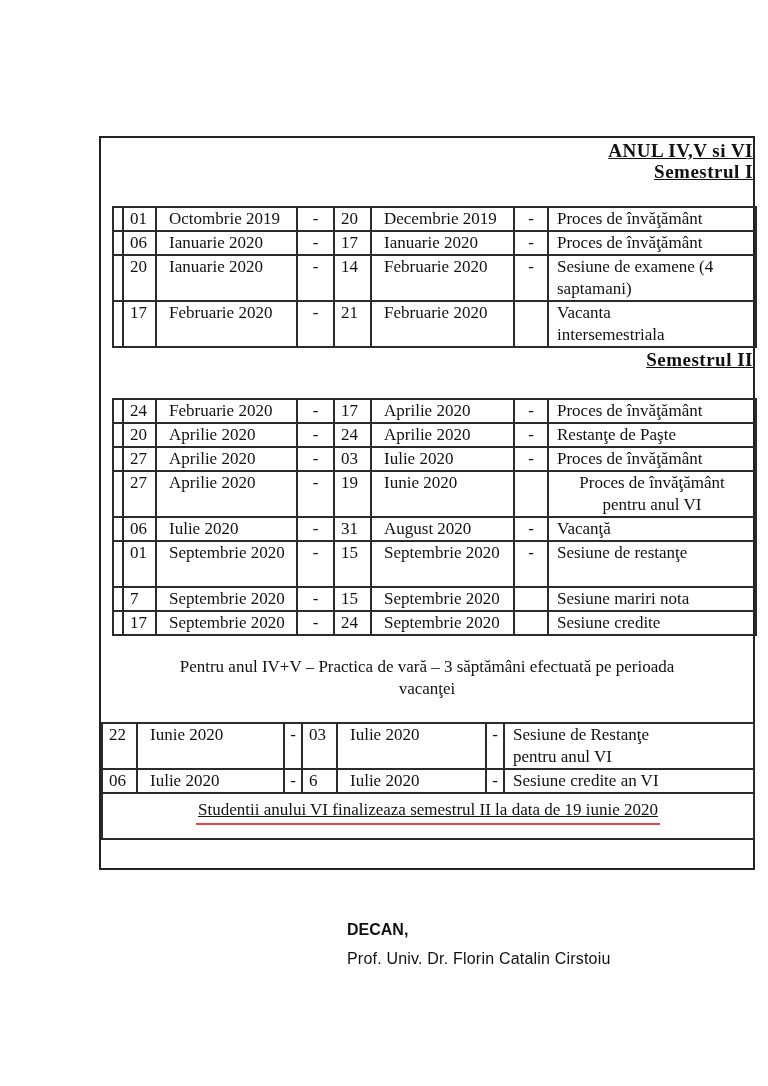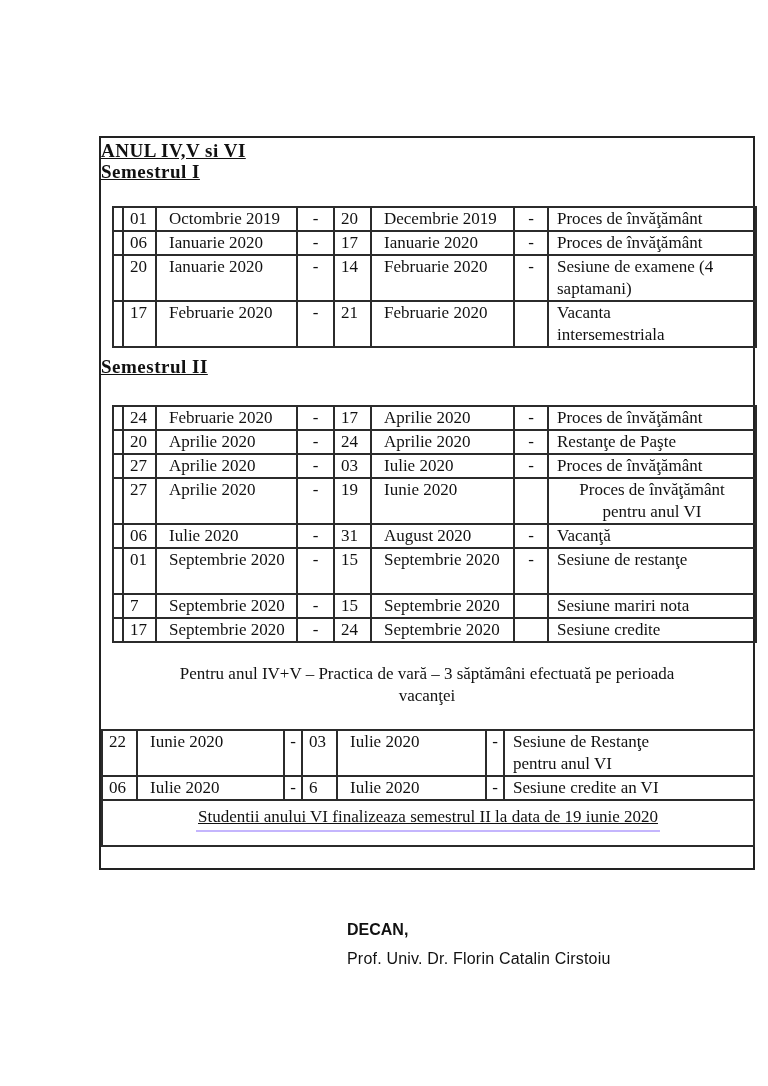--- a/index.html
+++ b/index.html
@@ -6,27 +6,27 @@
   html, body { background: #ffffff; }
   body {
     width: 768px; height: 1086px; position: relative;
     font-family: "Liberation Serif", "DejaVu Serif", serif;
     color: #111111;
   }
   .doc-box {
     position: absolute; left: 99px; top: 136px; width: 656px; height: 734px;
     border: 2px solid #222222;
   }
-  .title-block { text-align: left; padding-top: 2px; }
+  .title-block { text-align: right; padding-top: 2px; }
   .doc-title, .sem-heading {
     font-weight: bold; font-size: 19px; line-height: 21px;
     text-decoration: underline;
     letter-spacing: 0.5px;
   }
-  .sem2-heading-wrap { text-align: left; margin-top: 8px; }
+  .sem2-heading-wrap { text-align: right; margin-top: 1px; }
   table {
     border-collapse: collapse; table-layout: fixed;
     font-size: 17px;
   }
   .cal-table { margin-left: 11px; width: 643px; margin-top: 24px; }
   .cal-table.second { margin-top: 28px; }
   .cal-table.third { margin-left: 0; width: 100%; margin-top: 22px; }
   td {
     border: 2px solid #2b2b2b;
     vertical-align: top;
@@ -41,21 +41,21 @@
   td.col-label { padding-left: 8px; white-space: pre-line; }
   td.col-label.center { text-align: center; padding-left: 0; }
   .note-row-cell {
     border: 2px solid #2b2b2b; height: 46px;
     text-align: center; vertical-align: top; line-height: 24px;
   }
   .final-note {
     display: inline-block;
     font-size: 17px;
     text-decoration: underline;
-    border-bottom: 2px solid #c4b5fd;
+    border-bottom: 2px solid #ef4444;
     padding: 0 2px 1px 2px;
     margin-top: 4px;
   }
   .practice-note {
     margin-top: 20px; text-align: center;
     font-size: 17px; line-height: 22px;
     white-space: pre-line;
   }
   .signature {
     position: absolute; left: 347px; top: 920px;

